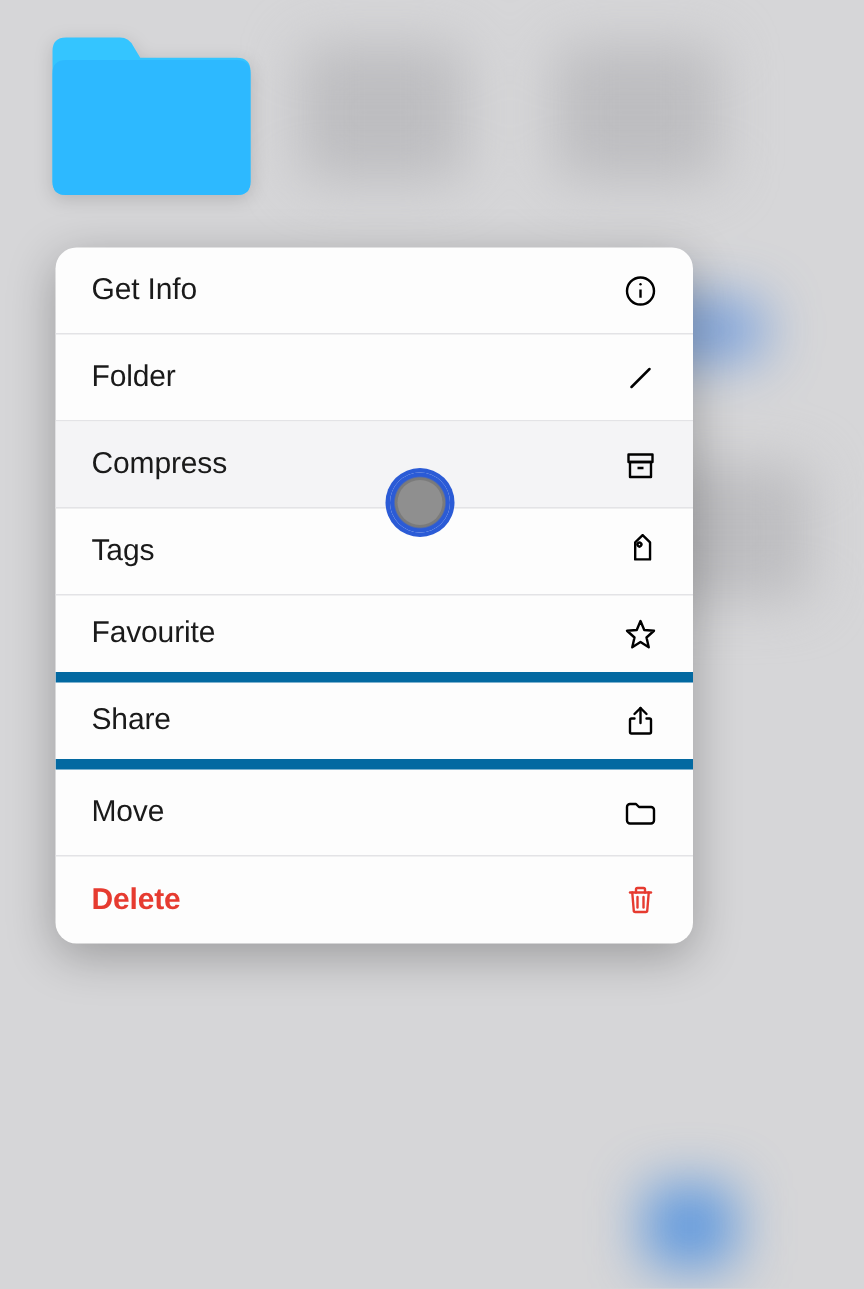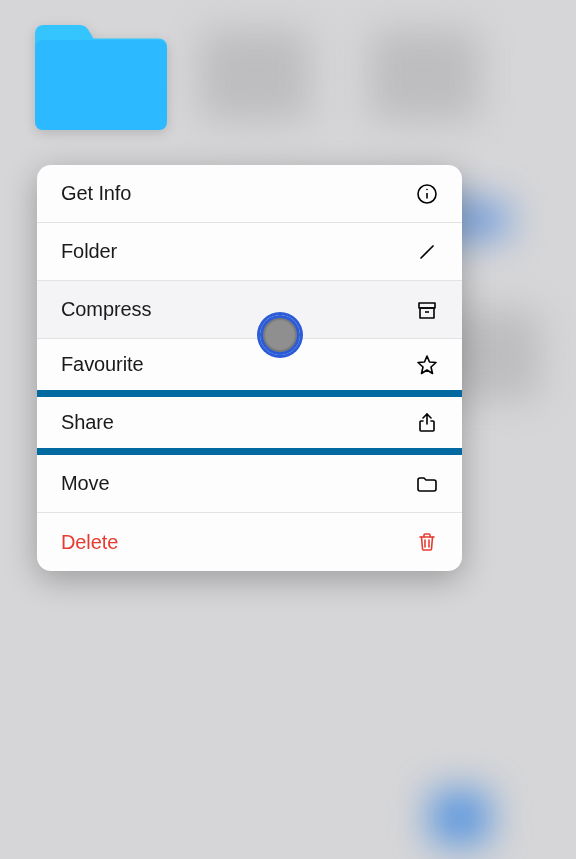--- a/index.html
+++ b/index.html
@@ -72,20 +72,21 @@
       border-bottom: none;
     }
     .menu-label {
       font-size: 20px;
       color: #1a1a1a;
       font-weight: 400;
       letter-spacing: -0.1px;
     }
     .menu-label.destructive {
       color: #e63b30;
+      font-weight: bold;
     }
     .menu-icon {
       width: 26px;
       height: 26px;
       display: flex;
       align-items: center;
       justify-content: center;
     }
     .menu-icon svg { width: 24px; height: 24px; }
     .menu-icon.destructive svg { stroke: #e63b30; }
@@ -155,20 +156,29 @@
       <svg viewBox="0 0 24 24" fill="none" stroke="#000" stroke-width="1.6" stroke-linejoin="round">
         <rect x="4" y="5" width="16" height="5"></rect>
         <rect x="5" y="10" width="14" height="10"></rect>
         <line x1="10" y1="14" x2="14" y2="14"></line>
       </svg>
     </span>
   </div>
 
 
 
+  <div class="menu-item">
+    <span class="menu-label">Tags</span>
+    <span class="menu-icon">
+      <svg viewBox="0 0 24 24" fill="none" stroke="#000" stroke-width="1.6" stroke-linejoin="round">
+        <path d="M 12 3 L 20 11 L 13 18 L 5 10 L 5 3 Z" transform="rotate(45 12 12)"></path>
+        <circle cx="8" cy="9" r="1.3" transform="rotate(45 12 12)"></circle>
+      </svg>
+    </span>
+  </div>
 
   <div class="menu-item section-end">
     <span class="menu-label">Favourite</span>
     <span class="menu-icon">
       <svg viewBox="0 0 24 24" fill="none" stroke="#000" stroke-width="1.6" stroke-linejoin="round">
         <polygon points="12,3 14.5,9 21,9.5 16,14 17.5,20.5 12,17 6.5,20.5 8,14 3,9.5 9.5,9"></polygon>
       </svg>
     </span>
   </div>
 

